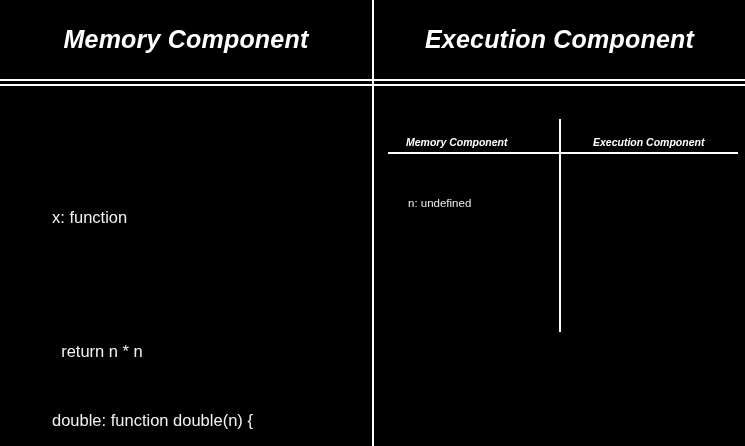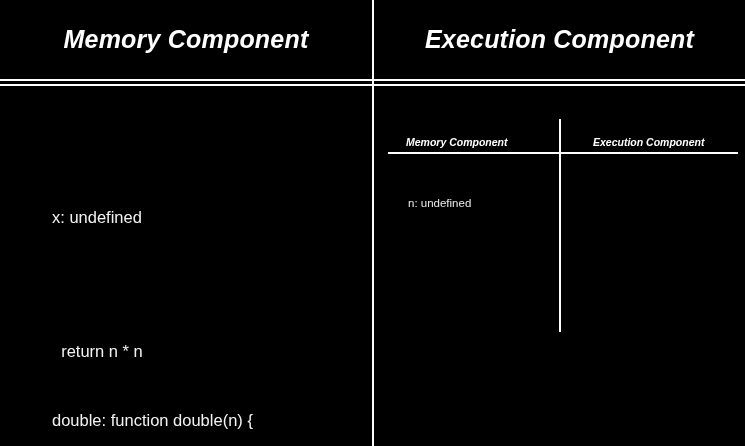--- a/index.html
+++ b/index.html
@@ -125,21 +125,21 @@
 
   <div class="panel-header right">Execution Component</div>
 
   <div class="main-hdivider-a"></div>
   <div class="main-hdivider-b"></div>
   <div class="main-hdivider-c"></div>
   <div class="main-hdivider-d"></div>
   <div class="main-vdivider"></div>
 
   <div class="memory-listing">
-    <span class="code-line">x: undefined</span>
+    <span class="code-line">x: function</span>
     <span class="blank-line"></span>
     <span class="code-line">  return n * n</span>
     <span class="code-line">double: function double(n) {</span>
     
   </div>
 
   <div class="inner-diagram">
 
     <div class="inner-header left">Memory Component</div>
 

